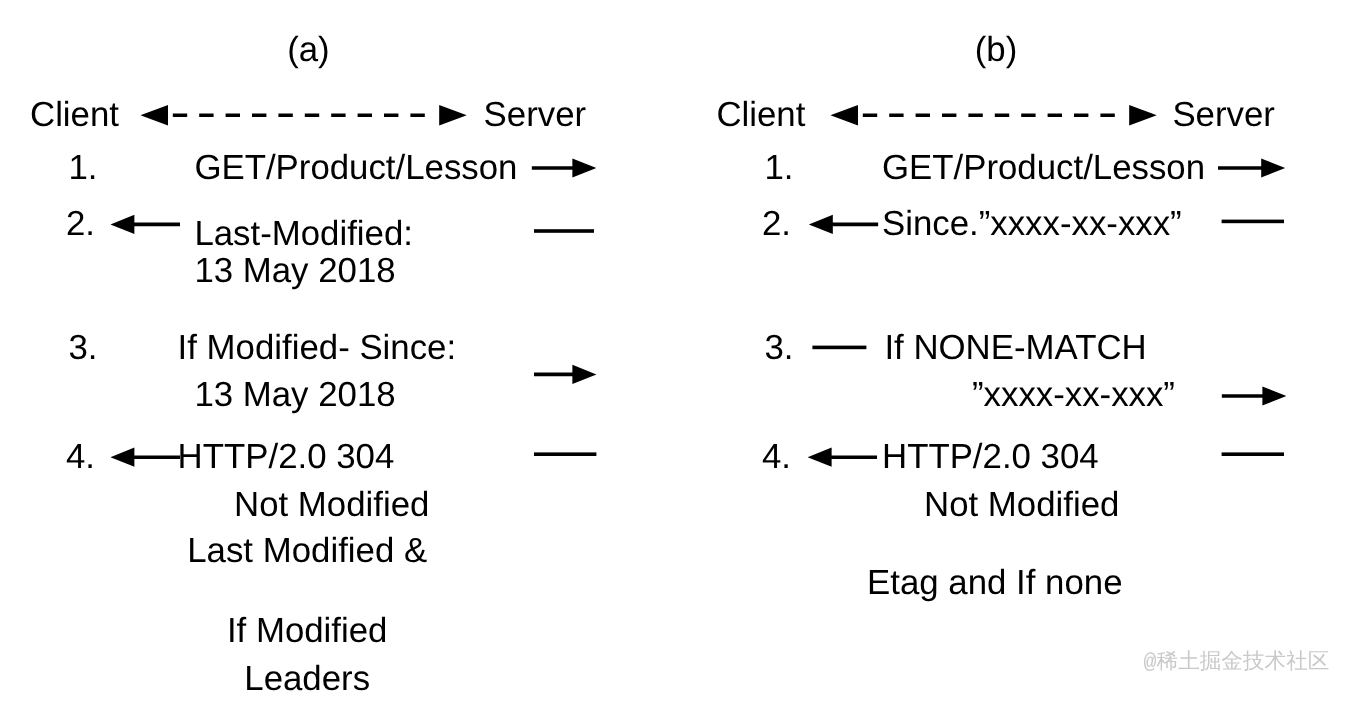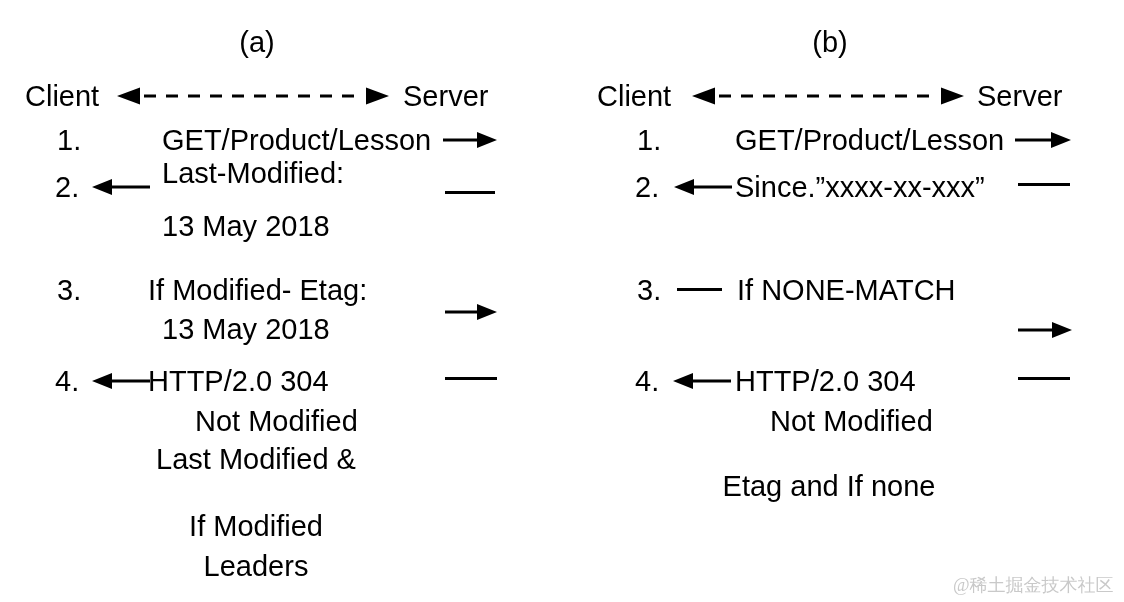--- a/index.html
+++ b/index.html
@@ -5,22 +5,22 @@
   html,body{margin:0;padding:0;background:#ffffff;}
   .stage{position:relative;width:1124px;height:602px;background:#ffffff;overflow:hidden;
          font-family:"Liberation Sans", sans-serif;color:#000;}
   .panel{position:absolute;top:0;width:562px;height:602px;}
   .panel-a{left:0;}
   .panel-b{left:562px;}
   .t{position:absolute;font-size:29px;line-height:34px;white-space:nowrap;color:#000;}
   .center{transform:translateX(-50%);}
   .abs{position:absolute;display:block;}
   .hline{position:absolute;height:3px;background:#000;}
-  .watermark{position:absolute;left:953px;top:573px;font-size:18px;line-height:24px;
-             color:#c9c9c9;font-family:Liberation Serif, serif;white-space:nowrap;}
+  .watermark{position:absolute;left:953px;top:541px;font-size:18px;line-height:24px;
+             color:#c9c9c9;font-family:Liberation Mono, monospace;white-space:nowrap;}
 </style>
 </head>
 <body>
 
 <div class="stage">
 
   <section class="panel panel-a">
     <div class="t center" style="left:257px;top:25px">(a)</div>
 
     <div class="t" style="left:25px;top:79px">Client</div>
@@ -36,26 +36,26 @@
     <svg class="abs" style="left:443px;top:131px" width="54" height="18">
       <line x1="0" y1="9" x2="36" y2="9" stroke="#000" stroke-width="3"></line>
       <polygon points="54,9 34,1 34,17" fill="#000"></polygon>
     </svg>
 
     <div class="t" style="left:55px;top:170px">2.</div>
     <svg class="abs" style="left:92px;top:178px" width="58" height="18">
       <polygon points="0,9 20,1 20,17" fill="#000"></polygon>
       <line x1="18" y1="9" x2="58" y2="9" stroke="#000" stroke-width="3"></line>
     </svg>
-    <div class="t" style="left:162px;top:156px">Last-Modified:</div>
+    <div class="t" style="left:162px;top:178px">Last-Modified:</div>
     <div class="hline" style="left:445px;top:191px;width:50px"></div>
     <div class="t" style="left:162px;top:209px">13 May 2018</div>
 
     <div class="t" style="left:57px;top:273px">3.</div>
-    <div class="t" style="left:148px;top:273px">If Modified- Etag:</div>
+    <div class="t" style="left:148px;top:273px">If Modified- Since:</div>
     <div class="t" style="left:162px;top:312px">13 May 2018</div>
     <svg class="abs" style="left:445px;top:303px" width="52" height="18">
       <line x1="0" y1="9" x2="34" y2="9" stroke="#000" stroke-width="3"></line>
       <polygon points="52,9 32,1 32,17" fill="#000"></polygon>
     </svg>
 
     <div class="t" style="left:55px;top:364px">4.</div>
     <svg class="abs" style="left:92px;top:372px" width="58" height="18">
       <polygon points="0,9 20,1 20,17" fill="#000"></polygon>
       <line x1="18" y1="9" x2="58" y2="9" stroke="#000" stroke-width="3"></line>
@@ -91,20 +91,21 @@
     <svg class="abs" style="left:112px;top:178px" width="58" height="18">
       <polygon points="0,9 20,1 20,17" fill="#000"></polygon>
       <line x1="18" y1="9" x2="58" y2="9" stroke="#000" stroke-width="3"></line>
     </svg>
     <div class="t" style="left:173px;top:170px">Since.”xxxx-xx-xxx”</div>
     <div class="hline" style="left:456px;top:183px;width:52px"></div>
 
     <div class="t" style="left:75px;top:273px">3.</div>
     <div class="hline" style="left:115px;top:288px;width:45px"></div>
     <div class="t" style="left:175px;top:273px">If NONE-MATCH</div>
+    <div class="t" style="left:248px;top:312px">”xxxx-xx-xxx”</div>
     <svg class="abs" style="left:456px;top:321px" width="54" height="18">
       <line x1="0" y1="9" x2="36" y2="9" stroke="#000" stroke-width="3"></line>
       <polygon points="54,9 34,1 34,17" fill="#000"></polygon>
     </svg>
 
     <div class="t" style="left:73px;top:364px">4.</div>
     <svg class="abs" style="left:111px;top:372px" width="58" height="18">
       <polygon points="0,9 20,1 20,17" fill="#000"></polygon>
       <line x1="18" y1="9" x2="58" y2="9" stroke="#000" stroke-width="3"></line>
     </svg>

